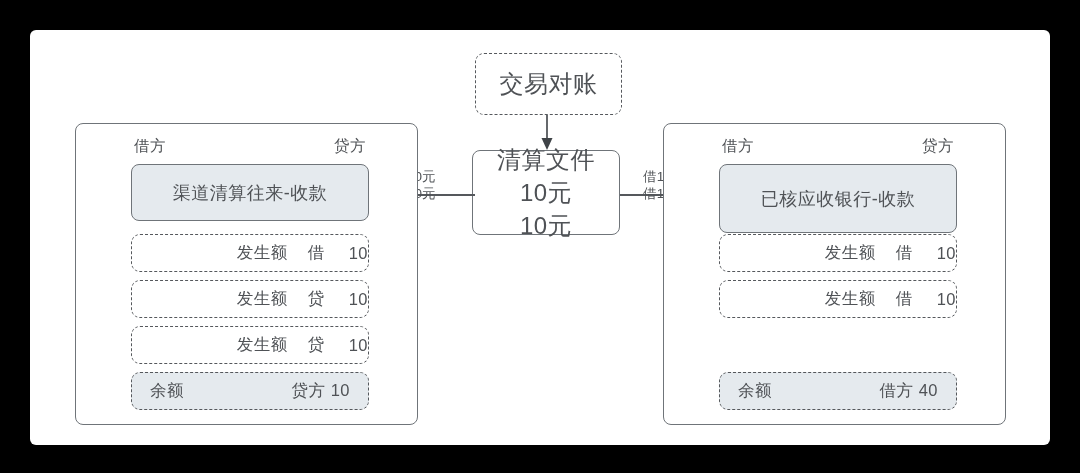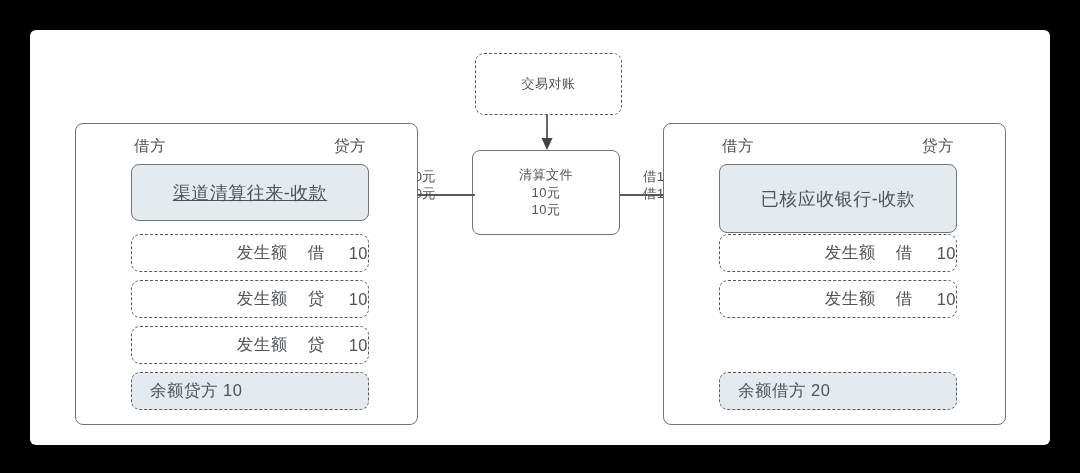--- a/index.html
+++ b/index.html
@@ -97,37 +97,38 @@
   .ledger-row .amt { margin-left: 24px; }
 
   .balance-row {
     position: absolute;
     box-sizing: border-box;
     border: 1.8px dashed #55585c;
     border-radius: 9px;
     background: #e5eaee;
     display: flex;
     align-items: center;
+    justify-content: space-between;
     padding: 0 18px;
     color: #4f5256;
     font-size: 16.5px;
     letter-spacing: .5px;
     white-space: nowrap;
   }
 
   
   .center-box {
     position: absolute;
     box-sizing: border-box;
     display: flex;
     flex-direction: column;
     align-items: center;
     justify-content: center;
     color: #4f5256;
-    font-size: 13px;
+    font-size: 24px;
     line-height: 1.38;
     letter-spacing: .5px;
     white-space: nowrap;
   }
 
   
   .conn {
     position: absolute;
   }
   .conn-label {
@@ -185,21 +186,21 @@
     <div>借10元</div>
   </div>
 
   <div class="panel" style="left:45px; top:93px; width:343px; height:302px;">
 
     <div class="col-head" style="left:58px; top:12px; width:232px;">
       <span>借方</span>
       <span>贷方</span>
     </div>
 
-    <div class="box solid-box filled acct-title" style="left:55px; top:40px; width:238px; height:57px;text-decoration:underline;">
+    <div class="box solid-box filled acct-title" style="left:55px; top:40px; width:238px; height:57px;">
       <span>渠道清算往来-收款</span>
     </div>
 
     <div class="ledger-row" style="left:55px; top:110px; width:238px; height:38px;">
       <span class="lbl">发生额</span>
       <span class="dir">借</span>
       <span class="amt">10</span>
     </div>
 
     <div class="ledger-row" style="left:55px; top:156px; width:238px; height:38px;">
@@ -238,17 +239,17 @@
     </div>
 
     <div class="ledger-row" style="left:55px; top:156px; width:238px; height:38px;">
       <span class="lbl">发生额</span>
       <span class="dir">借</span>
       <span class="amt">10</span>
     </div>
 
     <div class="balance-row" style="left:55px; top:248px; width:238px; height:38px;">
       <span>余额</span>
-      <span>借方 20</span>
+      <span>借方 40</span>
     </div>
   </div>
 
 </div>
 
 </body></html>

